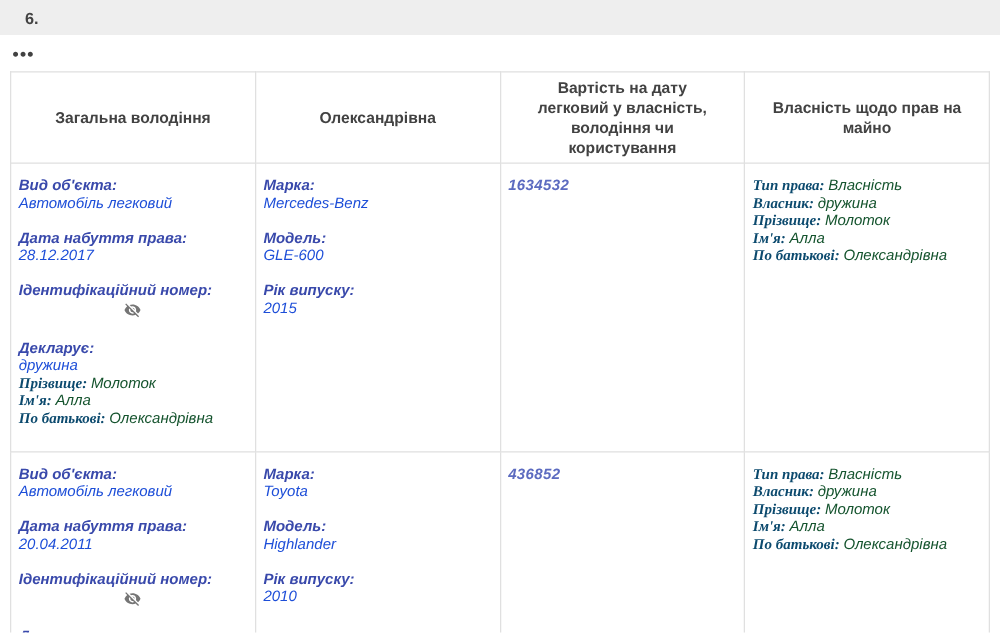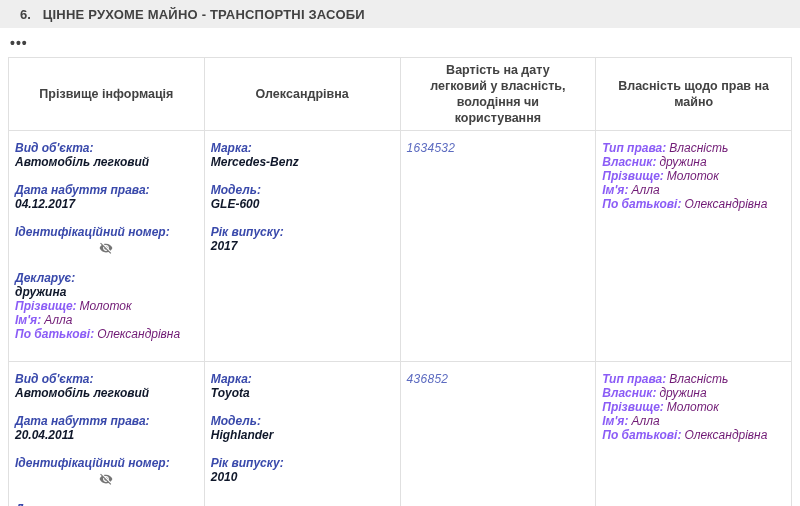--- a/index.html
+++ b/index.html
@@ -24,59 +24,58 @@
     line-height: 16px; }
   table.vehicles th.wide-pad { padding: 4px 18px; }
 
   table.vehicles td { vertical-align: top; text-align: left; padding: 10px 6px 6px 6px;
     font-size: 12px; font-style: italic; line-height: 14px; color: #5c6bc0; }
   tr.row1 td { height: 203px; }
   tr.row2 td { height: 250px; }
 
   .group { margin-bottom: 14px; }
   .lbl { font-weight: bold; color: #3949ab; }
-  .val { color: #0f172a; font-weight: bold; }
-  .pair .lbl-inline { font-weight: bold; color: #8b5cf6; margin-right: 3px; }
-  .pair .val-inline { color: #701a75; }
+  .val { color: #1d4ed8; }
+  .pair .lbl-inline { font-weight: bold; color: #0c4a6e; margin-right: 3px; font-family: Liberation Serif, serif; }
+  .pair .val-inline { color: #14532d; }
 
   .icon-line { height: 18px; display: flex; align-items: center; justify-content: center; }
 
-  td.amount-cell { font-style: normal; font-weight: normal; color: #424242;
+  td.amount-cell { font-style: normal; font-weight: bold; color: #424242;
     font-size: 12.5px; padding-top: 13px; letter-spacing: 0.3px; }
 </style>
 </head>
 <body>
 
 <div class="title-bar">
   <span class="num">6.</span>
-  <span class="ttl">ЦІННЕ РУХОМЕ МАЙНО - ТРАНСПОРТНІ ЗАСОБИ</span>
 </div>
 
 <div class="more-menu">•••</div>
 
 <table class="vehicles">
   <thead>
     <tr>
-      <th>Прізвище інформація</th>
+      <th>Загальна володіння</th>
       <th>Олександрівна</th>
       <th class="wide-pad">Вартість на дату легковий у власність, володіння чи користування</th>
       <th>Власність щодо прав на майно</th>
     </tr>
   </thead>
   <tbody>
 
     <tr class="row1">
       <td>
         <div class="group">
           <div class="lbl">Вид об'єкта:</div>
           <div class="val">Автомобіль легковий</div>
         </div>
         <div class="group">
           <div class="lbl">Дата набуття права:</div>
-          <div class="val">04.12.2017</div>
+          <div class="val">28.12.2017</div>
         </div>
         <div class="group">
           <div class="lbl">Ідентифікаційний номер:</div>
           <div class="icon-line">
             <svg viewBox="0 0 24 24" width="14" height="14" fill="#757575">
                 <path d="M12 7c2.76 0 5 2.24 5 5 0 .65-.13 1.26-.36 1.83l2.92 2.92c1.51-1.26 2.7-2.89 3.43-4.75-1.73-4.39-6-7.5-11-7.5-1.4 0-2.74.25-3.98.7l2.16 2.16C10.74 7.13 11.35 7 12 7zM2 4.27l2.28 2.28.46.46C3.08 8.3 1.78 10.02 1 12c1.73 4.39 6 7.5 11 7.5 1.55 0 3.03-.3 4.38-.84l.42.42L19.73 22 21 20.73 3.27 3 2 4.27zM7.53 9.8l1.55 1.55c-.05.21-.08.43-.08.65 0 1.66 1.34 3 3 3 .22 0 .44-.03.65-.08l1.55 1.55c-.67.33-1.41.53-2.2.53-2.76 0-5-2.24-5-5 0-.79.2-1.53.53-2.2zm4.31-.78l3.15 3.15.02-.16c0-1.66-1.34-3-3-3l-.17.01z"></path>
               </svg>
           </div>
         </div>
         <div class="group">
@@ -91,21 +90,21 @@
         <div class="group">
           <div class="lbl">Марка:</div>
           <div class="val">Mercedes-Benz</div>
         </div>
         <div class="group">
           <div class="lbl">Модель:</div>
           <div class="val">GLE-600</div>
         </div>
         <div class="group">
           <div class="lbl">Рік випуску:</div>
-          <div class="val">2017</div>
+          <div class="val">2015</div>
         </div>
       </td>
       <td class="amount-cell">1634532</td>
       <td>
         <div class="pair"><span class="lbl-inline">Тип права:</span><span class="val-inline">Власність</span></div>
         <div class="pair"><span class="lbl-inline">Власник:</span><span class="val-inline">дружина</span></div>
         <div class="pair"><span class="lbl-inline">Прізвище:</span><span class="val-inline">Молоток</span></div>
         <div class="pair"><span class="lbl-inline">Ім'я:</span><span class="val-inline">Алла</span></div>
         <div class="pair"><span class="lbl-inline">По батькові:</span><span class="val-inline">Олександрівна</span></div>
       </td>

